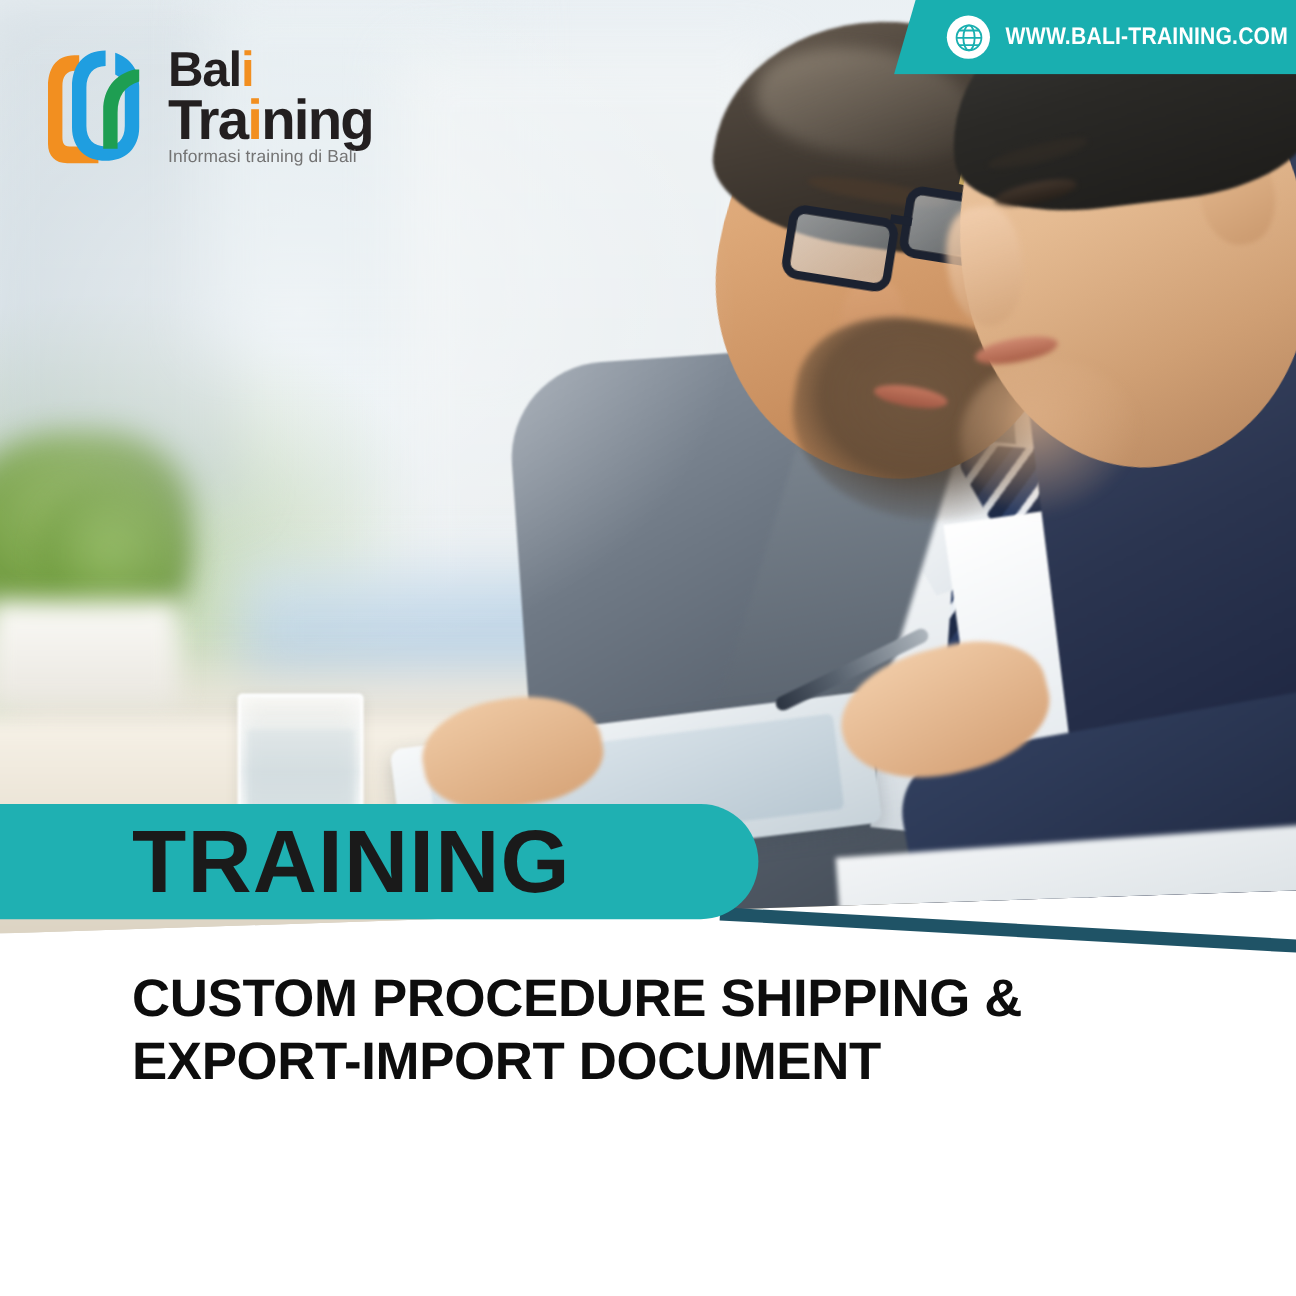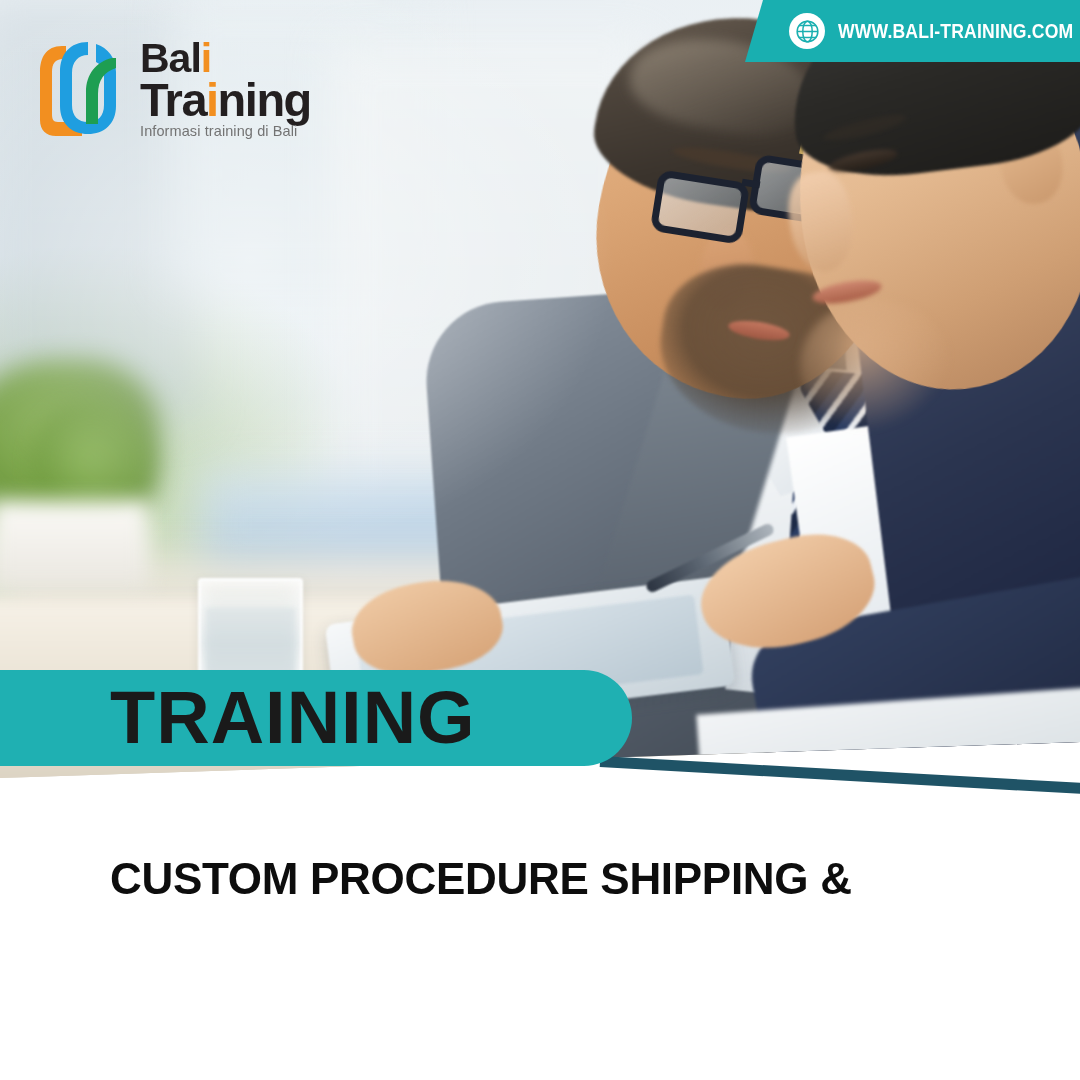--- a/index.html
+++ b/index.html
@@ -469,21 +469,21 @@
   }
   .banner-notch {
     position: absolute; left: 0; top: 682px;
     width: 14px; height: 14px;
     background: #1b4a5e;
   }
 
   
   .title-block {
     position: absolute;
-    left: 110px; top: 853px;
+    left: 110px; top: 807px;
     width: 900px;
   }
   .title-line {
     font-size: 44px;
     font-weight: bold;
     color: #0d0d0d;
     line-height: 1.19;
     letter-spacing: -0.3px;
     font-family: "Liberation Sans", sans-serif;
     white-space: nowrap;
@@ -603,20 +603,21 @@
     <div class="web-url">WWW.BALI-TRAINING.COM</div>
   </div>
 
   <div class="banner-notch"></div>
   <div class="training-banner">
     <div class="training-text">TRAINING</div>
   </div>
 
   <div class="title-block">
     <div class="title-line">CUSTOM PROCEDURE SHIPPING &amp;</div>
+    <div class="title-line">EXPORT-IMPORT DOCUMENT</div>
   </div>
 
   <div class="bottom-bar">
     <div class="bseg bseg-1"></div>
     <div class="bseg bseg-2"></div>
     <div class="bseg bseg-3"></div>
     <div class="bseg bseg-4"></div>
     <div class="bseg-4-fill"></div>
   </div>
 

